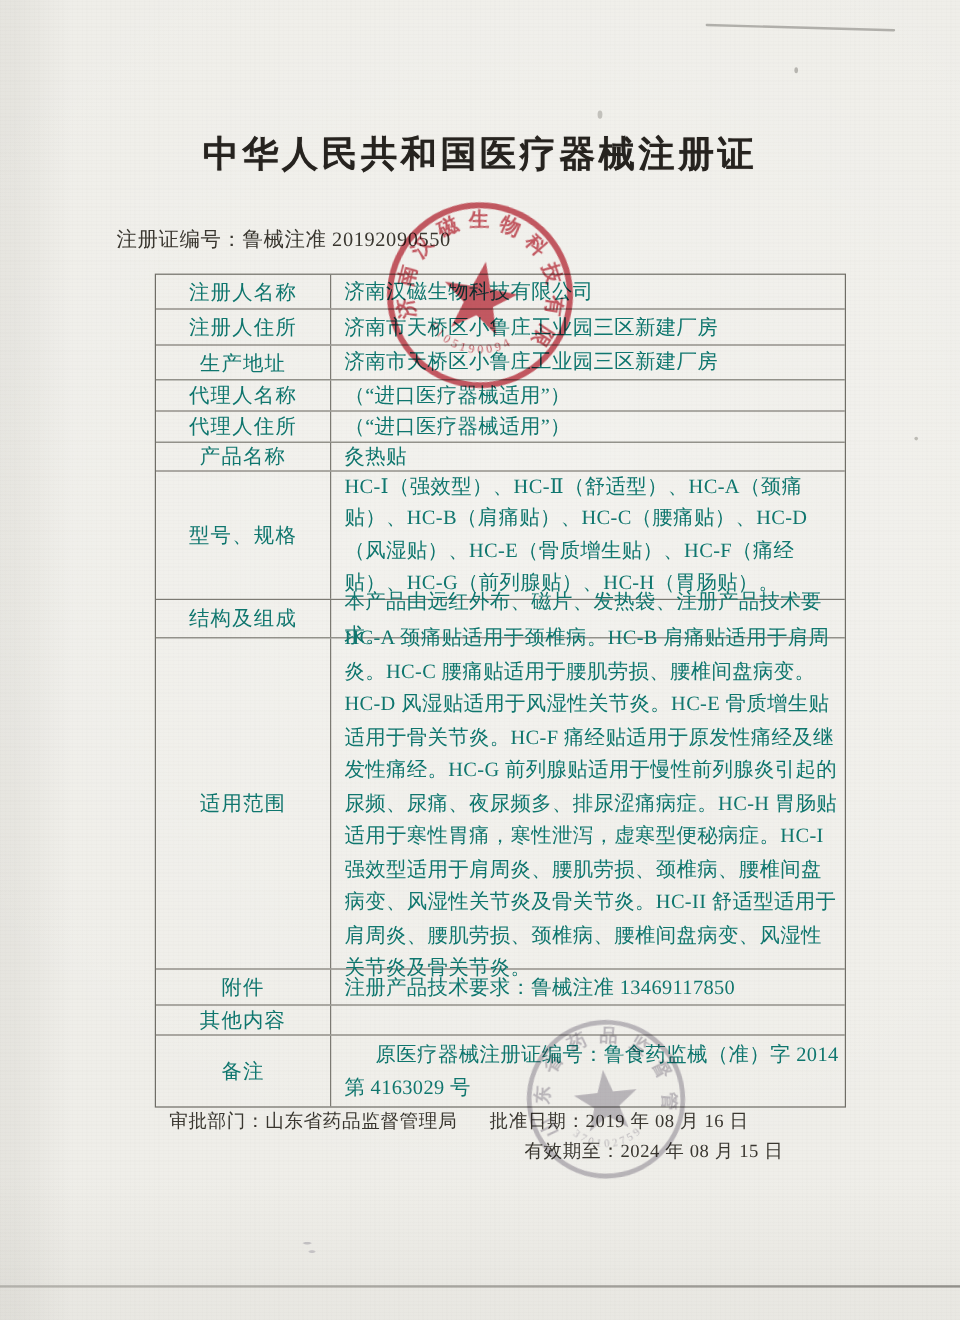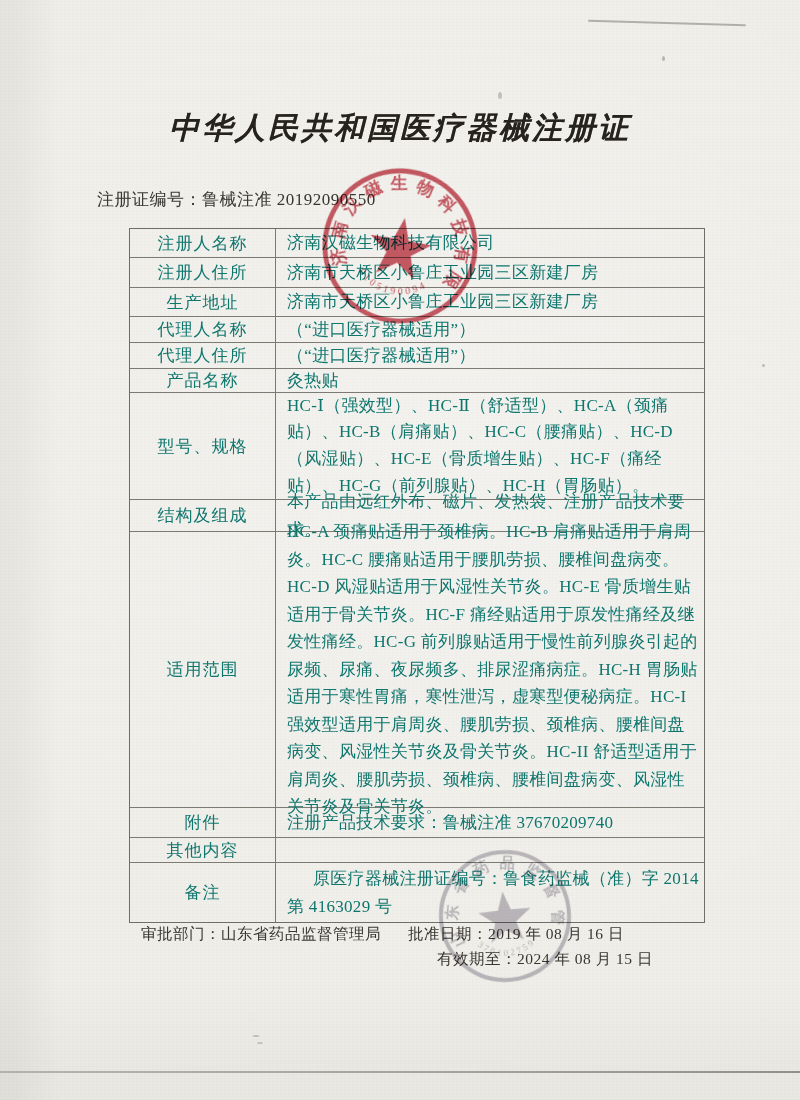--- a/index.html
+++ b/index.html
@@ -14,21 +14,21 @@
       radial-gradient(120% 90% at 55% 40%, rgba(255,255,255,.25), rgba(0,0,0,0) 60%),
       linear-gradient(90deg, rgba(120,115,105,.08) 0 14px, rgba(0,0,0,0) 60px),
       linear-gradient(0deg, rgba(120,115,105,.05) 0 30px, rgba(0,0,0,0) 120px),
       repeating-linear-gradient(0deg, rgba(90,85,75,.015) 0 1px, transparent 1px 3px),
       repeating-linear-gradient(90deg, rgba(90,85,75,.012) 0 1px, transparent 1px 4px),
       #efeee9;
   }
   .doc-title{
     position:absolute;left:0;top:108px;width:100%;
     text-align:center;font-size:30px;font-weight:700;letter-spacing:3px;
-    color:#26231f;text-shadow:0 0 .6px rgba(40,35,30,.55);font-style:italic;
+    color:#26231f;text-shadow:0 0 .6px rgba(40,35,30,.55);
   }
   .cert-line{
     position:absolute;left:97px;top:188px;font-size:17px;color:#39362f;
     letter-spacing:.5px;
   }
   .cert-table{
     position:absolute;left:95px;top:228px;width:576px;
     border:1px solid #6f6d66;box-sizing:border-box;
     color:#0f766e;
     margin-left:34px;
@@ -109,21 +109,21 @@
   <div class="trow" style="height:32px">
     <div class="tlabel">结构及组成</div>
     <div class="tvalue">本产品由远红外布、磁片、发热袋、注册产品技术要求。</div>
   </div>
   <div class="trow" style="height:276px">
     <div class="tlabel">适用范围</div>
     <div class="tvalue" style="line-height:27.5px">HC-A 颈痛贴适用于颈椎病。HC-B 肩痛贴适用于肩周炎。HC-C 腰痛贴适用于腰肌劳损、腰椎间盘病变。HC-D 风湿贴适用于风湿性关节炎。HC-E 骨质增生贴适用于骨关节炎。HC-F 痛经贴适用于原发性痛经及继发性痛经。HC-G 前列腺贴适用于慢性前列腺炎引起的尿频、尿痛、夜尿频多、排尿涩痛病症。HC-H 胃肠贴适用于寒性胃痛，寒性泄泻，虚寒型便秘病症。HC-I 强效型适用于肩周炎、腰肌劳损、颈椎病、腰椎间盘病变、风湿性关节炎及骨关节炎。HC-II 舒适型适用于肩周炎、腰肌劳损、颈椎病、腰椎间盘病变、风湿性关节炎及骨关节炎。</div>
   </div>
   <div class="trow" style="height:30px">
     <div class="tlabel">附件</div>
-    <div class="tvalue">注册产品技术要求：鲁械注准 37670209740</div>
+    <div class="tvalue">注册产品技术要求：鲁械注准 13469117850</div>
   </div>
   <div class="trow" style="height:25px">
     <div class="tlabel">其他内容</div>
     <div class="tvalue"></div>
   </div>
   <div class="trow" style="height:59px">
     <div class="tlabel">备注</div>
     <div class="tvalue" style="text-indent:26px">原医疗器械注册证编号：鲁食药监械（准）字 2014 第 4163029 号</div>
   </div>
 </div>

